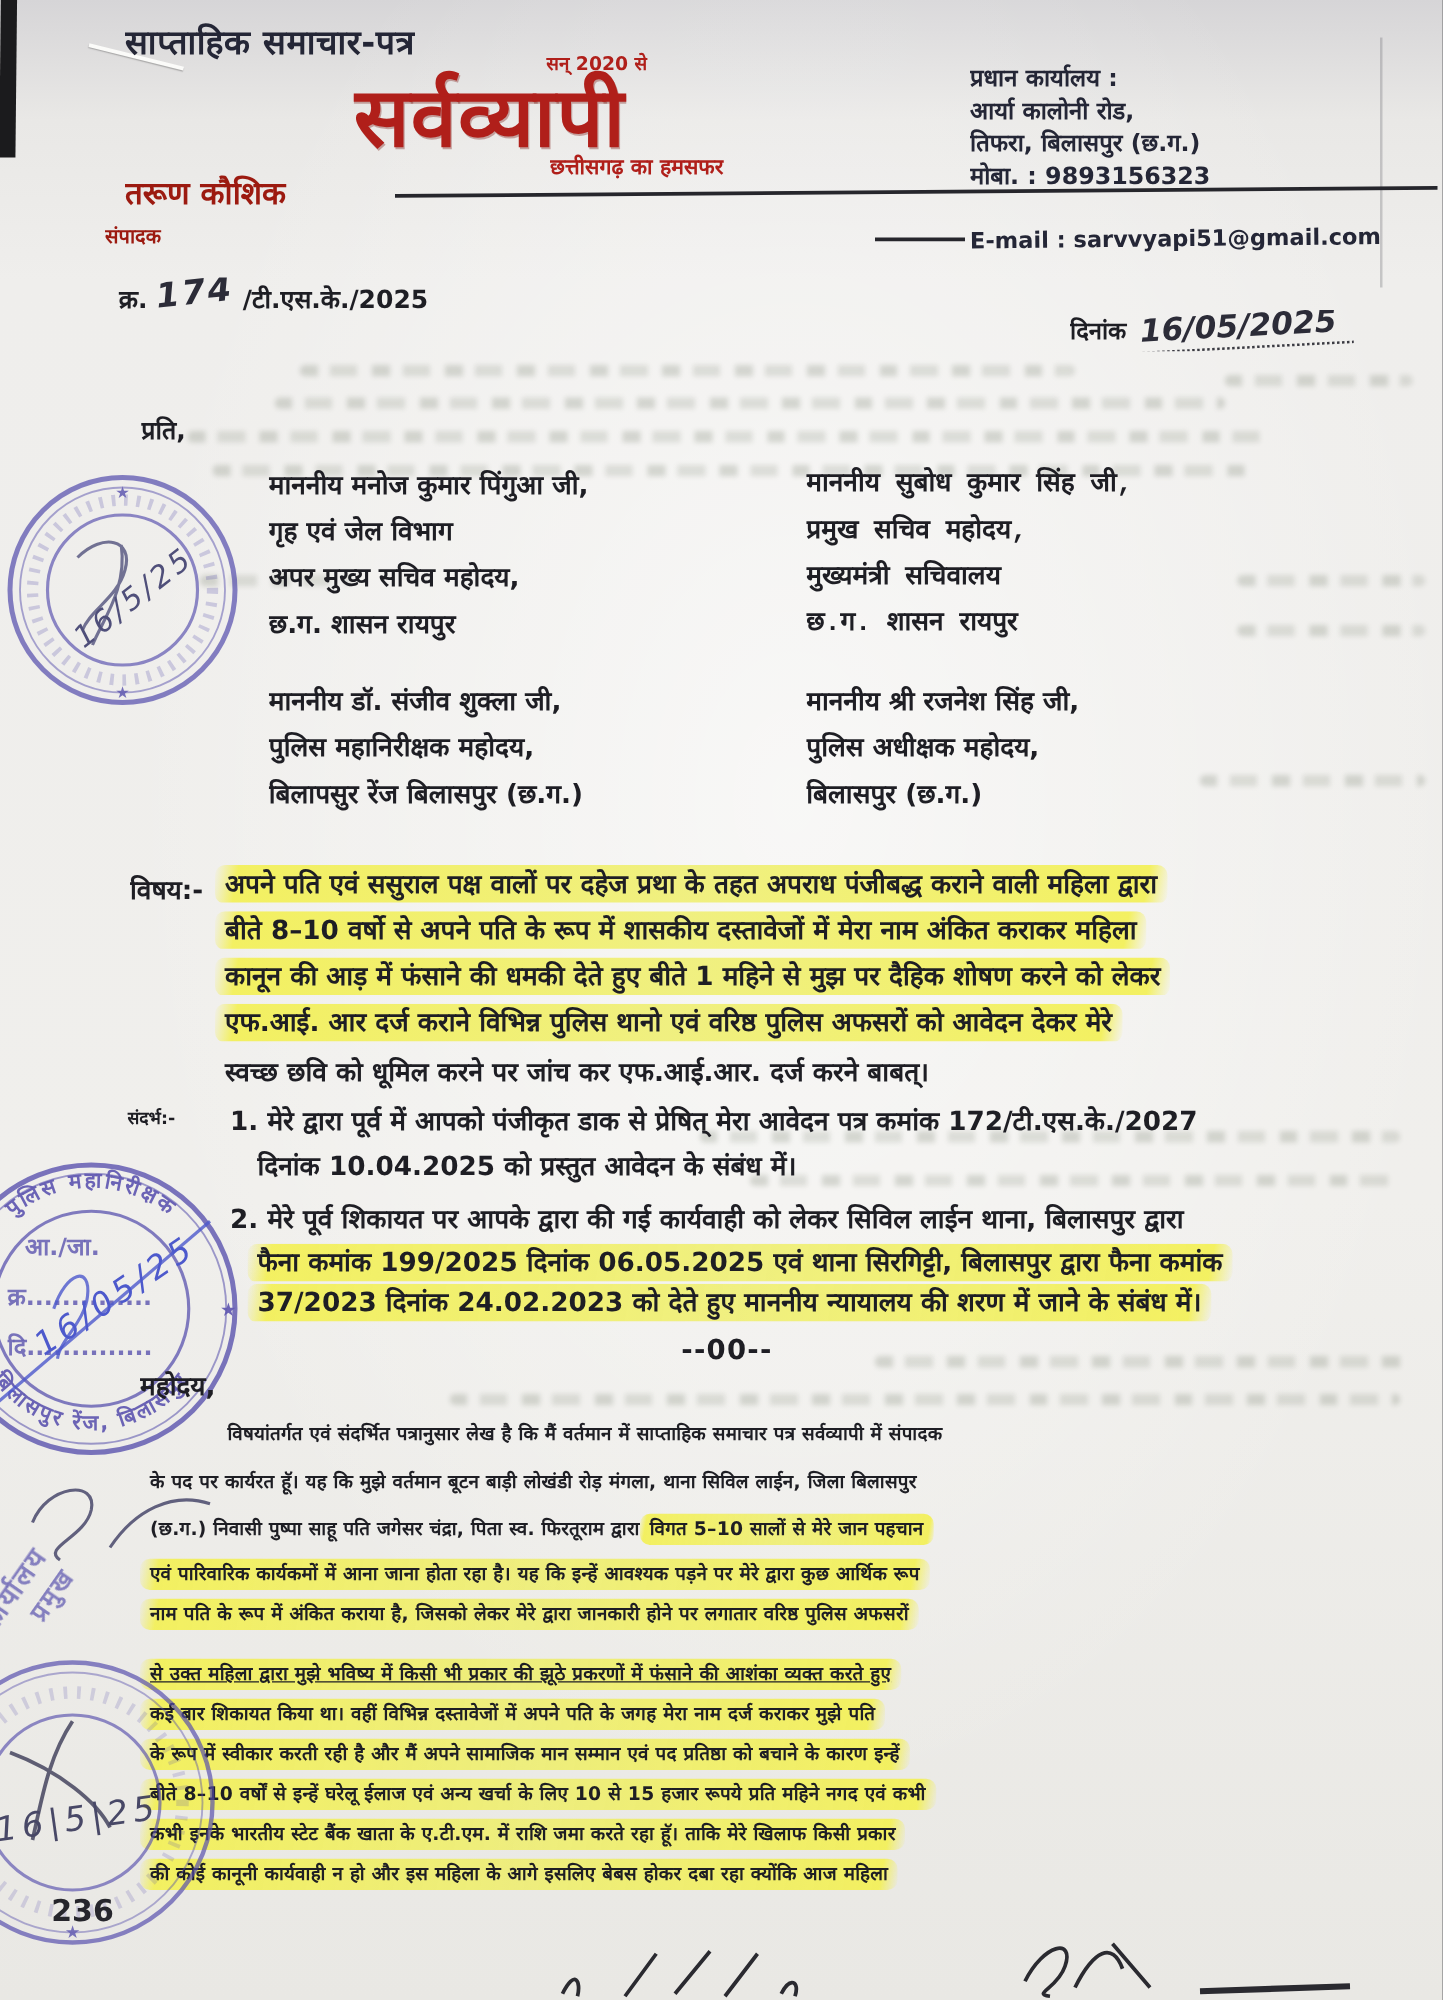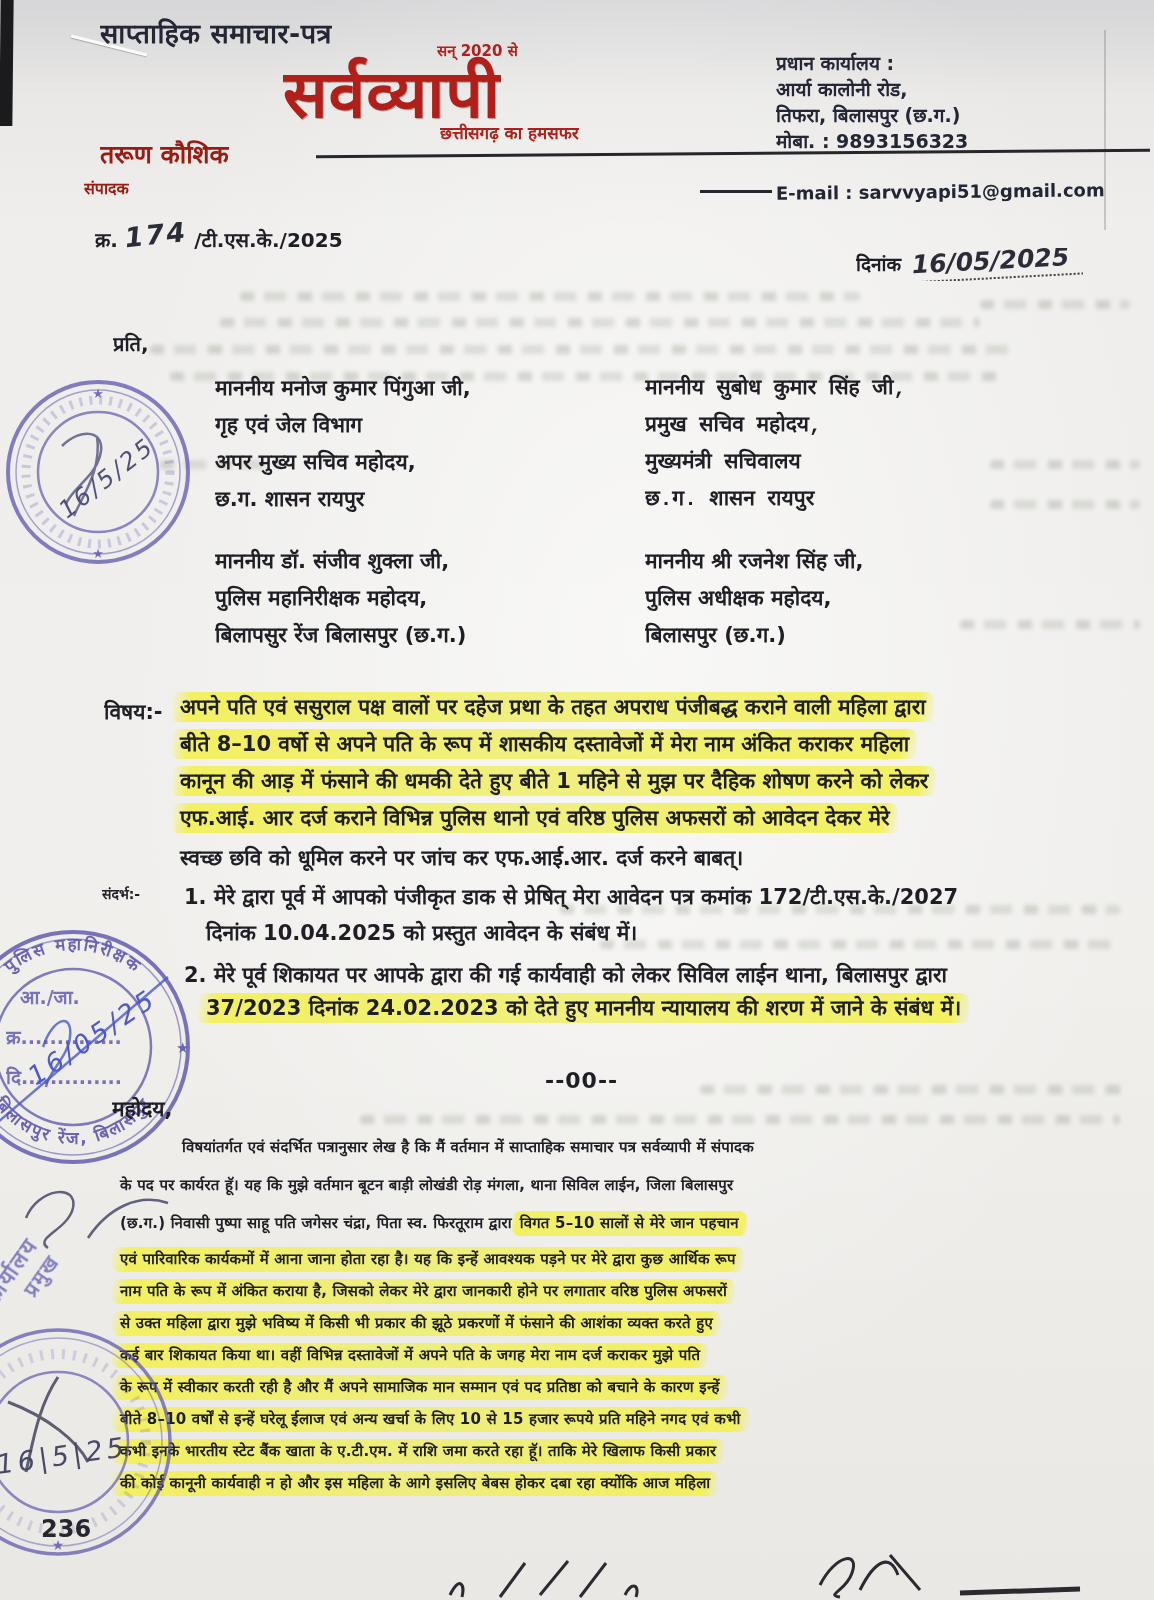--- a/index.html
+++ b/index.html
@@ -129,20 +129,21 @@
     <div class="subline nowrap" style="margin-bottom:7px;"><span class="hl">कानून की आड़ में फंसाने की धमकी देते हुए बीते 1 महिने से मुझ पर दैहिक शोषण करने को लेकर</span></div>
     <div class="subline nowrap" style="margin-bottom:7px;"><span class="hl">एफ.आई. आर दर्ज कराने विभिन्न पुलिस थानो एवं वरिष्ठ पुलिस अफसरों को आवेदन देकर मेरे</span></div>
     <div class="subline nowrap" style="padding:3px 8px;">स्वच्छ छवि को धूमिल करने पर जांच कर एफ.आई.आर. दर्ज करने बाबत्।</div>
   </div>
 
   <div class="abs nowrap" style="left:102px;top:884px;font-size:14px;font-weight:700;">संदर्भ:-</div>
   <div class="abs" style="left:176px;top:879px;width:930px;">
     <div class="subline nowrap" style="padding:3px 8px;">1. मेरे द्वारा पूर्व में आपको पंजीकृत डाक से प्रेषित् मेरा आवेदन पत्र कमांक 172/टी.एस.के./2027</div>
     <div class="subline nowrap" style="padding:3px 8px 3px 30px;margin-bottom:6px;">दिनांक 10.04.2025 को प्रस्तुत आवेदन के संबंध में।</div>
     <div class="subline nowrap" style="padding:3px 8px;">2. मेरे पूर्व शिकायत पर आपके द्वारा की गई कार्यवाही को लेकर सिविल लाईन थाना, बिलासपुर द्वारा</div>
+    <div class="subline nowrap" style="margin:2px 0 2px 22px;"><span class="hl">फैना कमांक 199/2025 दिनांक 06.05.2025 एवं थाना सिरगिट्टी, बिलासपुर द्वारा फैना कमांक</span></div>
     <div class="subline nowrap" style="margin-left:22px;"><span class="hl">37/2023 दिनांक 24.02.2023 को देते हुए माननीय न्यायालय की शरण में जाने के संबंध में।</span></div>
   </div>
 
   <div class="abs" style="left:-52px;top:922px;width:250px;height:250px;opacity:.9;">
     <svg width="250" height="250" viewBox="0 0 250 250">
       <defs>
         <path id="arcTop" d="M 28,125 A 97,97 0 0 1 222,125"></path>
         <path id="arcBot" d="M 28,125 A 97,97 0 0 0 222,125"></path>
       </defs>
       <circle cx="125" cy="125" r="115" fill="none" stroke="rgba(84,76,172,.85)" stroke-width="4"></circle>
@@ -168,21 +169,21 @@
 
   <div class="abs nowrap" style="left:545px;top:1068px;font-size:22px;font-weight:700;letter-spacing:1px;">--00--</div>
   <div class="abs nowrap" style="left:112px;top:1094px;font-size:21px;font-weight:600;">महोदय,</div>
 
   <div class="abs" style="left:112px;top:1128px;width:1005px;">
     <div class="bodyline nowrap" style="padding:4px 8px 4px 70px;">विषयांतर्गत एवं संदर्भित पत्रानुसार लेख है कि मैं वर्तमान में साप्ताहिक समाचार पत्र सर्वव्यापी में संपादक</div>
     <div class="bodyline nowrap" style="padding:4px 8px;">के पद पर कार्यरत हूॅ। यह कि मुझे वर्तमान बूटन बाड़ी लोखंडी रोड़ मंगला, थाना सिविल लाईन, जिला बिलासपुर</div>
     <div class="bodyline nowrap"><span style="padding:4px 0 4px 8px;display:inline-block;">(छ.ग.) निवासी पुष्पा साहू पति जगेसर चंद्रा, पिता स्व. फिरतूराम द्वारा </span><span class="hl">विगत 5–10 सालों से मेरे जान पहचान</span></div>
     <div class="bodyline nowrap" style="margin-top:2px;"><span class="hl">एवं पारिवारिक कार्यकमों में आना जाना होता रहा है। यह कि इन्हें आवश्यक पड़ने पर मेरे द्वारा कुछ आर्थिक रूप</span></div>
     <div class="bodyline nowrap" style="margin-top:2px;"><span class="hl">नाम पति के रूप में अंकित कराया है, जिसको लेकर मेरे द्वारा जानकारी होने पर लगातार वरिष्ठ पुलिस अफसरों</span></div>
-    <div class="bodyline nowrap" style="margin-top:2px;"><span class="hl">से उक्त महिला द्वारा मुझे भविष्य में किसी भी प्रकार की झूठे प्रकरणों में फंसाने की आशंका व्यक्त करते हुए</span></div>
+    <div class="bodyline nowrap" style="margin-top:18px;text-decoration:underline;"><span class="hl">से उक्त महिला द्वारा मुझे भविष्य में किसी भी प्रकार की झूठे प्रकरणों में फंसाने की आशंका व्यक्त करते हुए</span></div>
     <div class="bodyline nowrap" style="margin-top:2px;"><span class="hl">कई बार शिकायत किया था। वहीं विभिन्न दस्तावेजों में अपने पति के जगह मेरा नाम दर्ज कराकर मुझे पति</span></div>
     <div class="bodyline nowrap" style="margin-top:2px;"><span class="hl">के रूप में स्वीकार करती रही है और मैं अपने सामाजिक मान सम्मान एवं पद प्रतिष्ठा को बचाने के कारण इन्हें</span></div>
     <div class="bodyline nowrap" style="margin-top:2px;"><span class="hl">बीते 8–10 वर्षों से इन्हें घरेलू ईलाज एवं अन्य खर्चा के लिए 10 से 15 हजार रूपये प्रति महिने नगद एवं कभी</span></div>
     <div class="bodyline nowrap" style="margin-top:2px;"><span class="hl">कभी इनके भारतीय स्टेट बैंक खाता के ए.टी.एम. में राशि जमा करते रहा हूॅ। ताकि मेरे खिलाफ किसी प्रकार</span></div>
     <div class="bodyline nowrap" style="margin-top:2px;"><span class="hl">की कोई कानूनी कार्यवाही न हो और इस महिला के आगे इसलिए बेबस होकर दबा रहा क्योंकि आज महिला</span></div>
   </div>
 
   <div class="abs" style="left:-18px;top:1250px;transform:rotate(-55deg);filter:blur(.6px);opacity:.8;">
     <div class="nowrap stamp-purple" style="font-size:22px;font-weight:800;letter-spacing:2px;">कार्यालय</div>
     <div class="nowrap stamp-purple" style="font-size:20px;font-weight:800;letter-spacing:2px;margin-left:30px;">प्रमुख</div>

